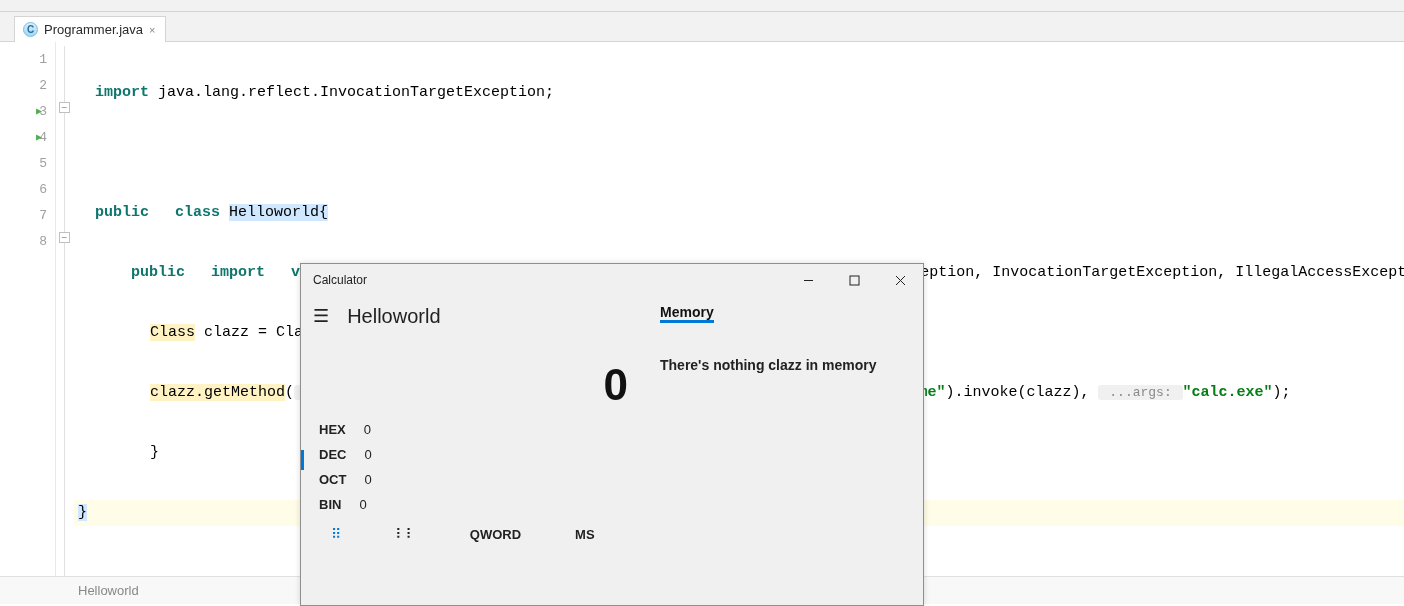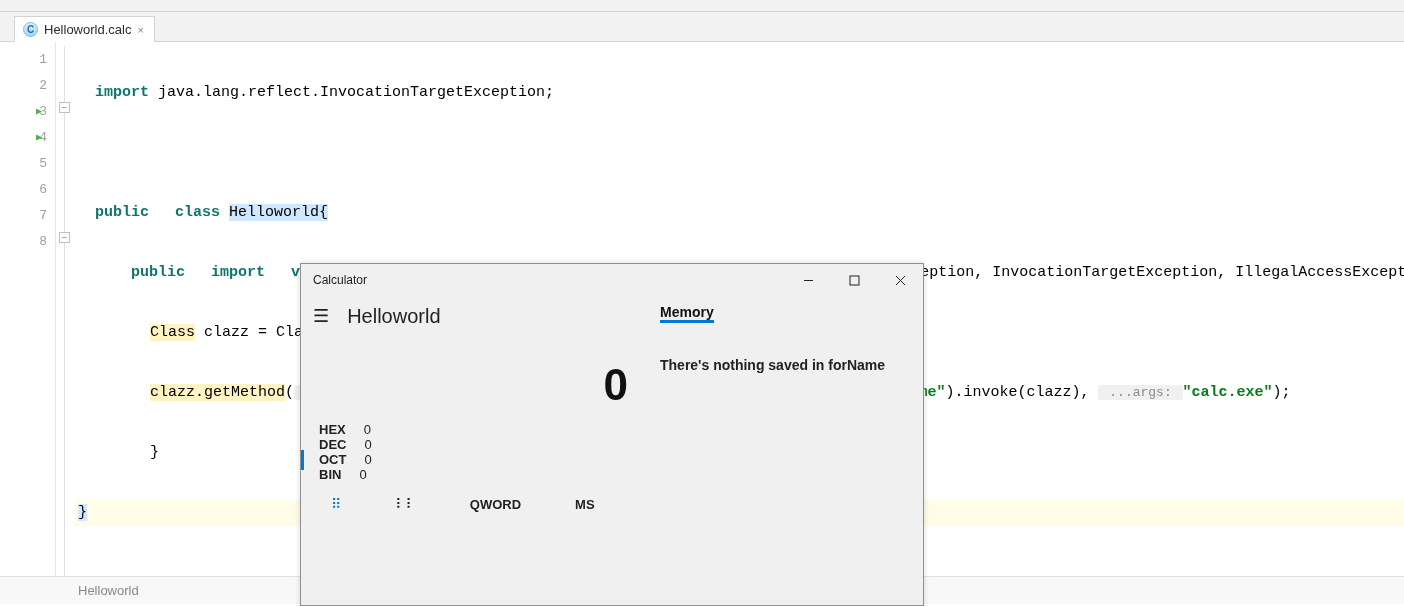--- a/index.html
+++ b/index.html
@@ -189,21 +189,21 @@
   .calc-mode-row { display: flex; align-items: center; gap: 18px; height: 40px; }
   .hamburger { font-size: 18px; color: #222; cursor:pointer;}
   .calc-mode { font-size: 20px; color: #222; font-weight: 400; }
   .calc-display {
     text-align: right;
     font-size: 44px;
     font-weight: 600;
     padding: 24px 18px 8px 0;
     color: #111;
   }
-  .bases { display:flex; flex-direction:column; padding:4px 0 0 0; position:relative;}
+  .bases { display:flex; flex-direction:column; gap:10px; padding:4px 0 0 0; position:relative;}
   .base-row { display:flex; align-items:center; gap:18px; font-size:13px; font-weight:600; color:#222; padding-left:6px;}
   .base-row .val { font-weight:400; }
   .base-active-bar { position:absolute; left:-12px; top:32px; width:3px; height:20px; background:#0078d7;}
   .calc-bottom {
     display:flex; align-items:center; gap:54px;
     padding: 14px 0 0 18px;
     font-size: 13px;
     color: #222;
     font-weight: 600;
   }
@@ -218,21 +218,21 @@
   .mem-empty { font-size:14px; font-weight:600; color:#222; margin-top:34px;}
 </style>
 </head>
 <body>
 
 <div class="top-toolbar"></div>
 
 <div class="tab-bar">
   <div class="file-tab">
     <span class="icon-circle"></span>
-    <span class="tab-label">Helloworld.calc</span>
+    <span class="tab-label">Programmer.java</span>
     <span class="tab-close">×</span>
   </div>
 </div>
 
 <div class="editor-area">
   <div class="gutter">
     <div class="gutter-row">
         <span>1</span>
       </div>
     <div class="gutter-row">
@@ -335,16 +335,16 @@
       </div>
       <div class="calc-bottom">
         <span class="ico" style="color:#0078d7;">⠿</span>
         <span class="ico">⠇⠇</span>
         <span>QWORD</span>
         <span>MS</span>
       </div>
     </div>
     <div class="calc-right">
       <span class="mem-tab">Memory</span>
-      <div class="mem-empty">There's nothing saved in forName</div>
+      <div class="mem-empty">There's nothing clazz in memory</div>
     </div>
   </div>
 </div>
 
 </body></html>

